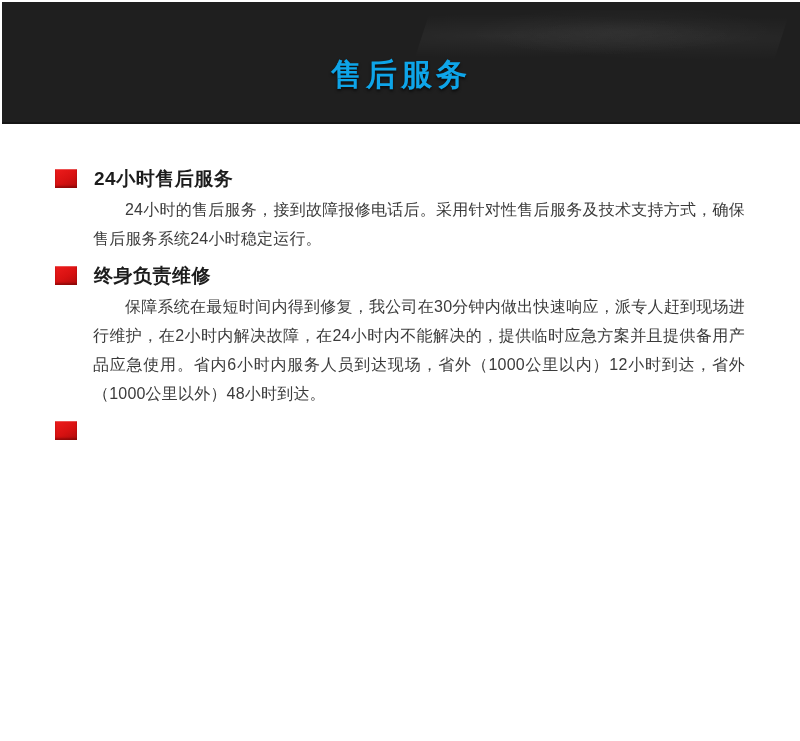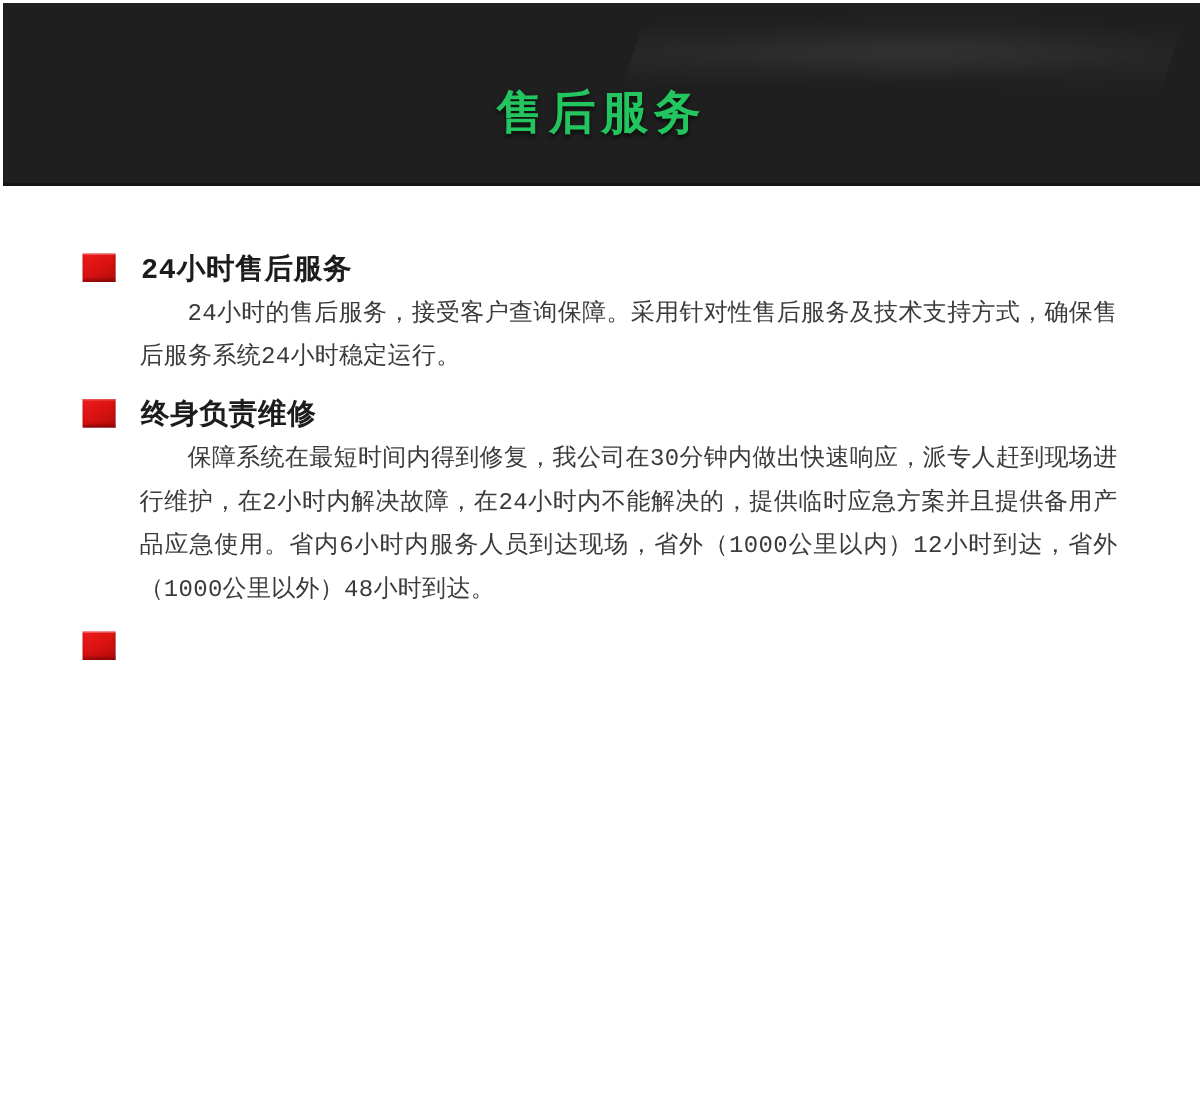--- a/index.html
+++ b/index.html
@@ -37,31 +37,30 @@
       radial-gradient(ellipse at 85% 55%, rgba(255,255,255,0.04), transparent 55%);
     transform: skewX(-18deg);
     pointer-events: none;
   }
   .banner-title {
     position: absolute;
     left: 0;
     right: 0;
     top: 52px;
     text-align: center;
-    color: #22c55e;
+    color: #0ea5e9;
     font-size: 31px;
     font-weight: bold;
     letter-spacing: 4px;
     text-shadow: 0 2px 3px rgba(0,0,0,0.65);
     white-space: nowrap;
   }
   
   .content {
     padding: 32px 55px 0 55px;
-    font-family: Liberation Mono, monospace;
   }
   .section-heading-row {
     display: flex;
     align-items: center;
     gap: 17px;
     height: 30px;
     margin: 8px 0 0 0;
   }
   .bullet {
     width: 22px;
@@ -98,21 +97,21 @@
     <div class="banner-watermark"></div>
     <div class="banner-title">售后服务</div>
   </div>
 
   <div class="content">
     <div class="section">
       <div class="section-heading-row">
         <span class="bullet"></span>
         <span class="section-heading">24小时售后服务</span>
       </div>
-    <p class="section-paragraph">24小时的售后服务，接受客户查询保障。采用针对性售后服务及技术支持方式，确保售后服务系统24小时稳定运行。</p>
+    <p class="section-paragraph">24小时的售后服务，接到故障报修电话后。采用针对性售后服务及技术支持方式，确保售后服务系统24小时稳定运行。</p>
       </div>
 
 
     <div class="section">
       <div class="section-heading-row">
         <span class="bullet"></span>
         <span class="section-heading">终身负责维修</span>
       </div>
         <p class="section-paragraph">保障系统在最短时间内得到修复，我公司在30分钟内做出快速响应，派专人赶到现场进行维护，在2小时内解决故障，在24小时内不能解决的，提供临时应急方案并且提供备用产品应急使用。省内6小时内服务人员到达现场，省外（1000公里以内）12小时到达，省外（1000公里以外）48小时到达。</p>
       </div>

